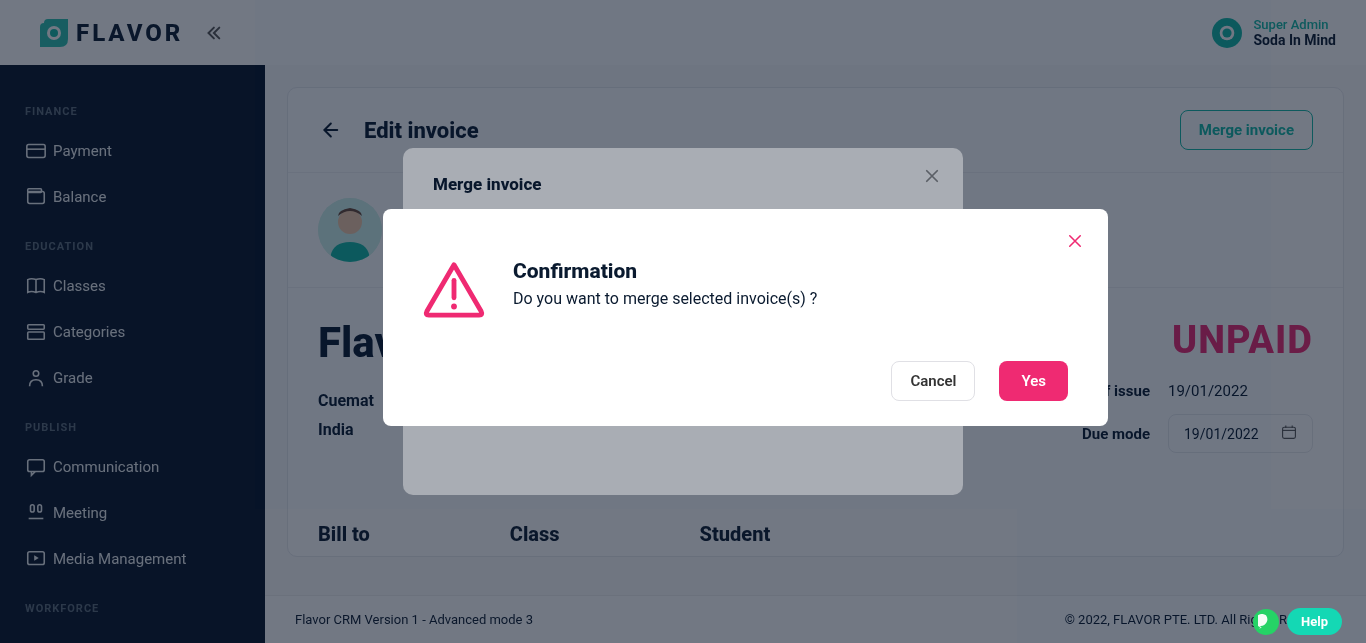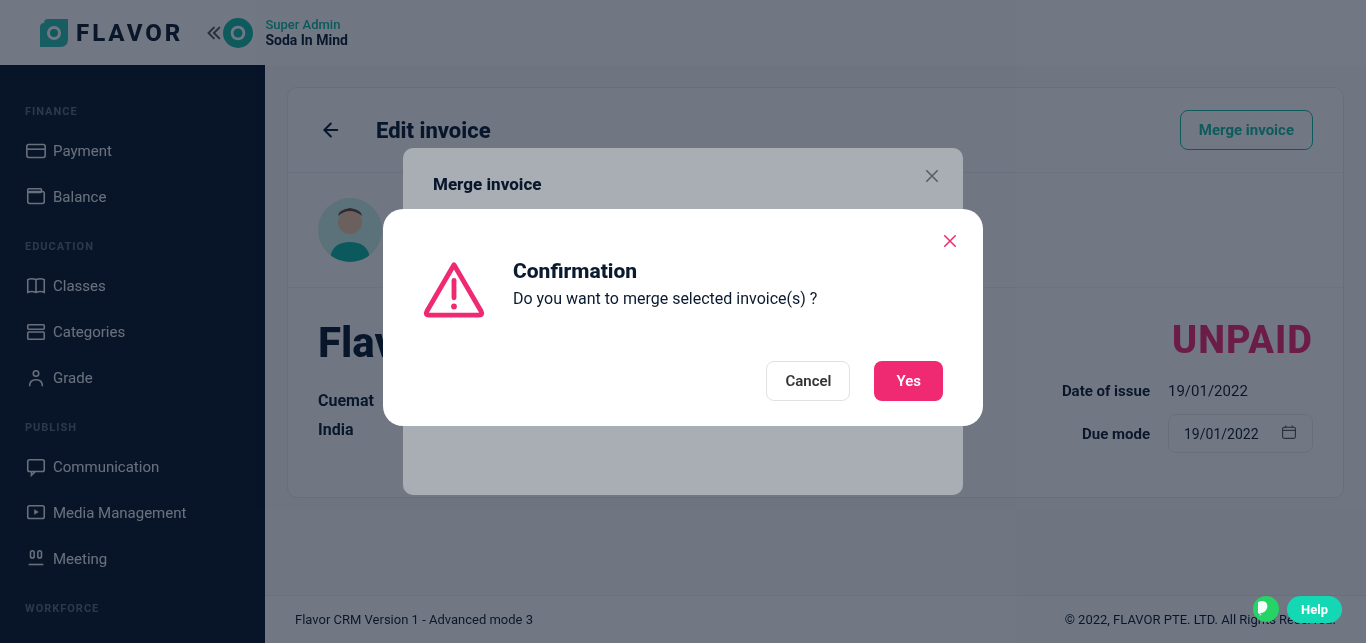--- a/index.html
+++ b/index.html
@@ -6,21 +6,21 @@
     body { background: #f8f8f8; overflow: hidden; position: relative; width: 1366px; height: 643px; }
 
     
     .header {
       position: absolute;
       top: 0; left: 0; right: 0;
       height: 65px;
       background: #ffffff;
       display: flex;
       align-items: center;
-      justify-content: flex-start;
+      justify-content: space-between;
       padding: 0 30px 0 40px;
       z-index: 10;
     }
     .header-left { display: flex; align-items: center; gap: 20px; }
     .logo { display: flex; align-items: center; gap: 8px; }
     .logo-icon { width: 28px; height: 28px; position: relative; }
     .logo-text { font-weight: 800; font-size: 24px; letter-spacing: 3px; color: #0a1a2f; }
     .collapse-icon { width: 20px; height: 20px; display: flex; align-items: center; justify-content: center; }
     .header-right { display: flex; align-items: center; gap: 12px; }
     .user-badge { width: 30px; height: 30px; border-radius: 50%; background: #14b8a6; display: flex; align-items: center; justify-content: center; }
@@ -71,21 +71,21 @@
       border-radius: 10px;
       padding: 0;
     }
     .card-head {
       display: flex;
       align-items: center;
       justify-content: space-between;
       padding: 22px 30px;
       border-bottom: 1px solid #f0f0f2;
     }
-    .card-title-wrap { display: flex; align-items: center; gap: 36px; }
+    .card-title-wrap { display: flex; align-items: center; gap: 24px; }
     .back-arrow { width: 22px; height: 22px; display: flex; align-items: center; justify-content: center; cursor: pointer; }
     .page-title { font-size: 22px; font-weight: 800; color: #0a1a2f; }
     .merge-btn {
       border: 1.5px solid #14b8a6;
       background: #fff;
       color: #14b8a6;
       font-weight: 700;
       font-size: 15px;
       padding: 10px 18px;
       border-radius: 8px;
@@ -164,23 +164,23 @@
       top: 0; left: 0; right: 0; bottom: 0;
       background: rgba(10, 20, 40, 0.35);
       z-index: 120;
     }
 
     
     .modal-confirm {
       position: absolute;
       top: 209px;
       left: 383px;
-      width: 600px;
+      width: 725px;
       background: #ffffff;
-      border-radius: 20px;
+      border-radius: 8px;
       z-index: 130;
       padding: 50px 40px 25px 40px;
     }
     .modal-confirm .close { position: absolute; top: 22px; right: 26px; color: #ef2a72; cursor: pointer; font-size: 18px; font-weight: 300;}
     .confirm-body { display: flex; gap: 28px; align-items: flex-start; }
     .warn-icon { width: 62px; height: 62px; flex-shrink: 0; }
     .confirm-title { font-size: 21px; font-weight: 800; color: #0a1a2f; margin-bottom: 6px; }
     .confirm-text { font-size: 16px; color: #0a1a2f; }
     .confirm-actions { display: flex; justify-content: flex-end; gap: 24px; margin-top: 40px; }
     .btn-cancel {
@@ -200,24 +200,25 @@
       border-radius: 8px;
       font-size: 15px;
       font-weight: 600;
       color: #fff;
       cursor: pointer;
     }
 
     
     .help-bubble {
       position: absolute;
-      bottom: 20px;
+      bottom: 8px;
       right: 24px;
       z-index: 200;
       display: flex;
+      align-items: center;
       gap: 8px;
     }
     .whatsapp-circle { width: 26px; height: 26px; border-radius: 50%; background: #25D366; display: flex; align-items: center; justify-content: center; }
     .help-pill { background: #14d8b4; color: #fff; font-weight: 700; font-size: 13px; padding: 6px 14px; border-radius: 14px; cursor: pointer; }
   </style>
 </head>
 <body>
 
 <div class="header">
   <div class="header-left">
@@ -307,35 +308,35 @@
         <svg viewBox="0 0 24 24" width="22" height="22">
           <rect x="3" y="4" width="18" height="13" rx="2" stroke="#e8ecef" stroke-width="1.7" fill="none"></rect>
           <path d="M7 17 L7 21 L11 17" stroke="#e8ecef" stroke-width="1.7" fill="none"></path>
         </svg>
       </span>
     <span>Communication</span>
   </div>
   <div class="sidebar-item">
     <span class="icon">
         <svg viewBox="0 0 24 24" width="22" height="22">
-          <rect x="3" y="4" width="18" height="14" rx="2" stroke="#e8ecef" stroke-width="1.7" fill="none"></rect>
-          <polygon points="10,8 10,14 15,11" fill="#e8ecef"></polygon>
-        </svg>
-      </span>
-    <span>Media Management</span>
-  </div>
-  <div class="sidebar-item">
-    <span class="icon">
-        <svg viewBox="0 0 24 24" width="22" height="22">
           <rect x="6" y="3" width="4" height="8" rx="2" stroke="#e8ecef" stroke-width="1.7" fill="none"></rect>
           <rect x="14" y="3" width="4" height="8" rx="2" stroke="#e8ecef" stroke-width="1.7" fill="none"></rect>
           <path d="M4 18 L20 18" stroke="#e8ecef" stroke-width="1.7"></path>
         </svg>
       </span>
     <span>Meeting</span>
+  </div>
+  <div class="sidebar-item">
+    <span class="icon">
+        <svg viewBox="0 0 24 24" width="22" height="22">
+          <rect x="3" y="4" width="18" height="14" rx="2" stroke="#e8ecef" stroke-width="1.7" fill="none"></rect>
+          <polygon points="10,8 10,14 15,11" fill="#e8ecef"></polygon>
+        </svg>
+      </span>
+    <span>Media Management</span>
   </div>
 
   <div class="sidebar-section-title">WORKFORCE</div>
 </div>
 
 <div class="main">
   <div class="card">
     <div class="card-head">
       <div class="card-title-wrap">
         <span class="back-arrow">
@@ -379,20 +380,25 @@
                   <rect x="2" y="4" width="16" height="14" rx="2" stroke="#555" stroke-width="1.4" fill="none"></rect>
                   <line x1="2" y1="8" x2="18" y2="8" stroke="#555" stroke-width="1.4"></line>
                   <line x1="6" y1="2" x2="6" y2="5" stroke="#555" stroke-width="1.4"></line>
                   <line x1="14" y1="2" x2="14" y2="5" stroke="#555" stroke-width="1.4"></line>
                 </svg></span>
           </span>
         </div>
       </div>
     </div>
 
+    <div class="columns-row">
+      <div class="col-head">Bill to</div>
+      <div class="col-head">Class</div>
+      <div class="col-head">Student</div>
+    </div>
   </div>
 </div>
 
 <div class="footer">
   <span>Flavor CRM Version 1 - Advanced mode 3</span>
   <span>© 2022, FLAVOR PTE. LTD. All Rights Reserved.</span>
 </div>
 
 <div class="overlay"></div>
 

